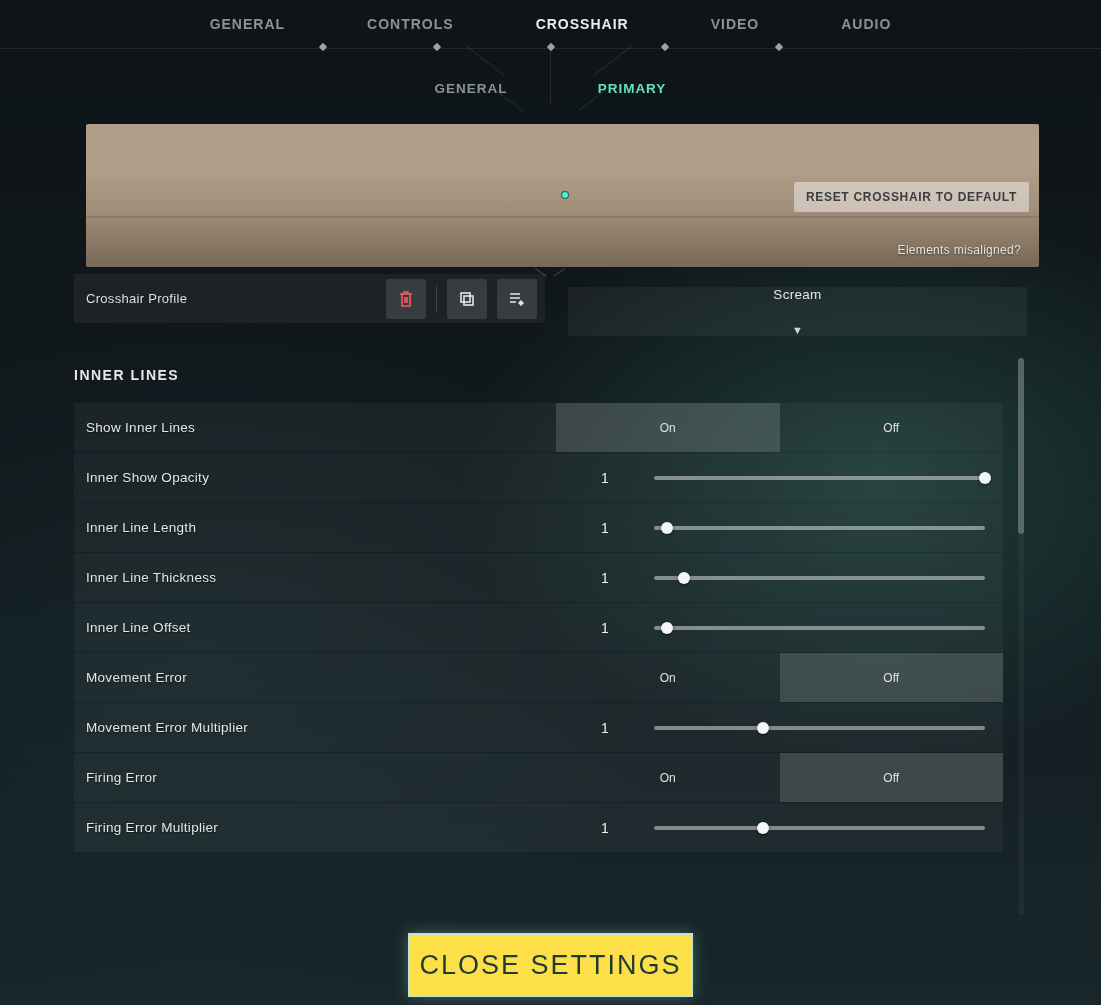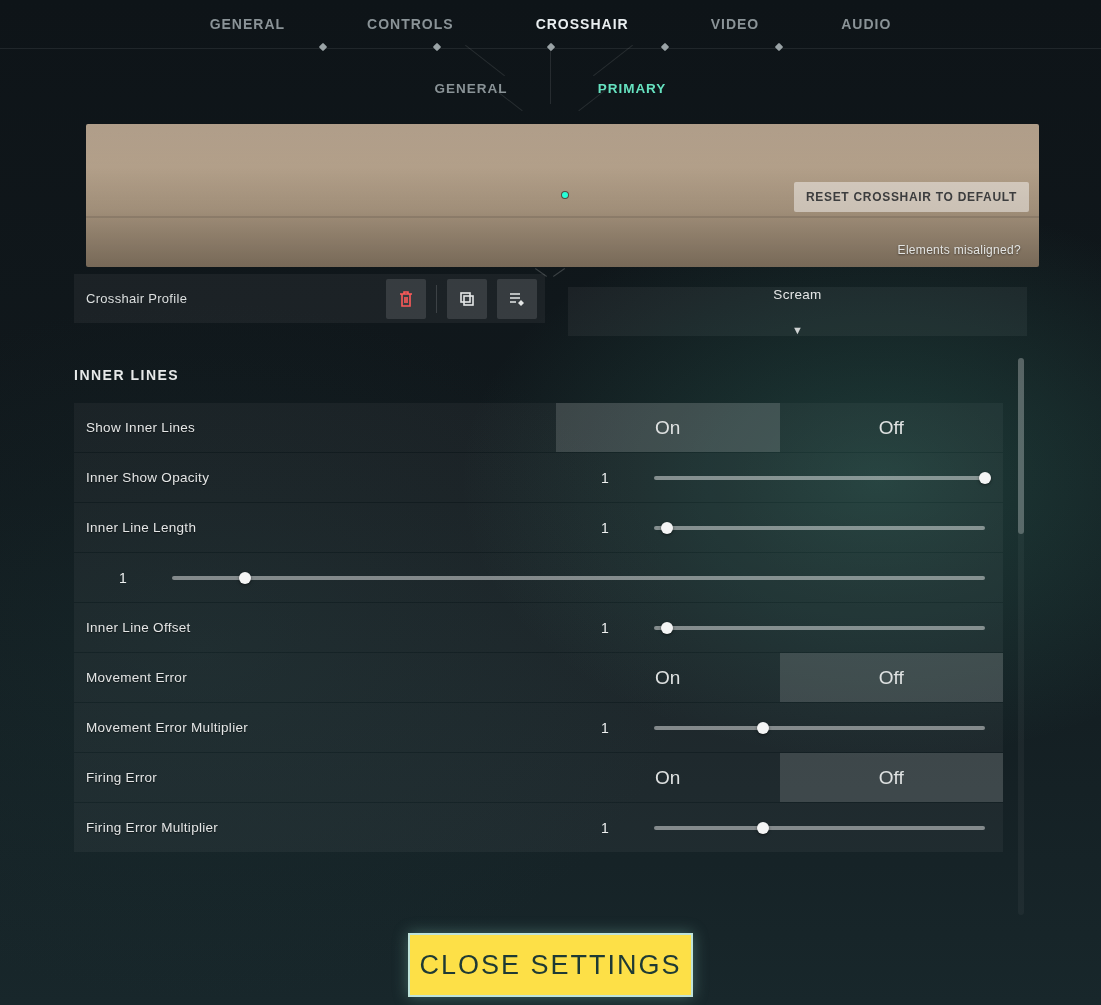--- a/index.html
+++ b/index.html
@@ -64,21 +64,21 @@
 #scrollbar { position:absolute; top:358px; left:1018px; width:6px; height:557px; background:rgba(255,255,255,0.04); border-radius:3px; }
 #scrollbar .thumb { position:absolute; top:0; left:0; width:6px; height:176px; background:rgba(255,255,255,0.25); border-radius:3px; }
 
 .section-title { font-size:14px; letter-spacing:1.5px; color:#e7e9e9; font-weight:700; margin:12px 0 20px 0; }
 
 .row { width:929px; height:49px; background:rgba(255,255,255,0.045); margin-bottom:1px; display:flex; align-items:center; }
 .row .lbl { width:482px; padding-left:12px; font-size:13.5px; color:#e4e6e6; letter-spacing:0.3px; text-shadow:0 1px 1px rgba(0,0,0,0.5); }
 .row .ctrl { flex:1; height:100%; display:flex; }
 
 .toggle { width:100%; display:flex; }
-.toggle .half { flex:1; display:flex; align-items:center; justify-content:center; font-size:19px; cursor:pointer; color:#dfe2e2; }
+.toggle .half { flex:1; display:flex; align-items:center; justify-content:center; font-size:12px; cursor:pointer; color:#dfe2e2; }
 .toggle .half.sel { background:rgba(255,255,255,0.14); }
 
 .slider { width:100%; display:flex; align-items:center; }
 .slider .num { width:98px; text-align:center; font-size:14px; color:#eef0f0; }
 .slider .track { flex:1; height:4px; margin-right:18px; background:rgba(255,255,255,0.45); border-radius:2px; position:relative; cursor:pointer; }
 .slider .thumb { position:absolute; top:50%; width:12px; height:12px; margin-top:-6px; background:#f4f5f5; border-radius:50%; box-shadow:0 1px 3px rgba(0,0,0,0.5); }
 
 
 #close { position:absolute; bottom:8px; left:408px; width:285px; height:64px; background:#fde047; border:2px solid #bfe3d9; display:flex; align-items:center; justify-content:center; color:#1e3a34; font-size:27px; letter-spacing:2px; font-weight:500; cursor:pointer; box-shadow:0 0 14px rgba(125,190,175,0.4); }
 </style>
@@ -175,20 +175,21 @@
         <div class="ctrl">
           <div class="slider">
             <div class="num">1</div>
             <div class="track">
               <div class="thumb" style="left: calc(4% - 6px);"></div>
             </div>
           </div>
         </div>
       </div>
       <div class="row">
+        <div class="lbl">Inner Line Thickness</div>
         <div class="ctrl">
           <div class="slider">
             <div class="num">1</div>
             <div class="track">
               <div class="thumb" style="left: calc(9% - 6px);"></div>
             </div>
           </div>
         </div>
       </div>
       <div class="row">

